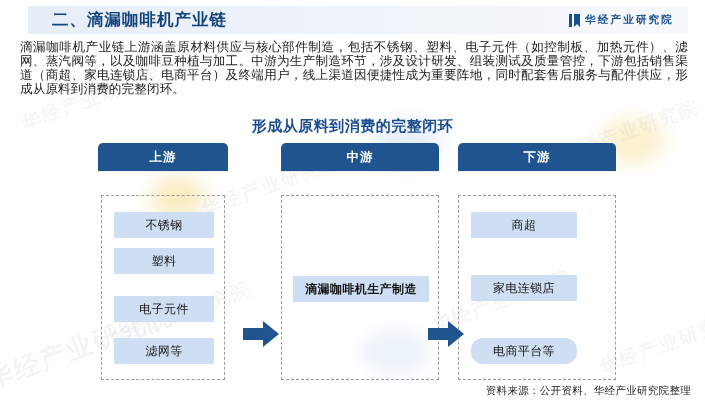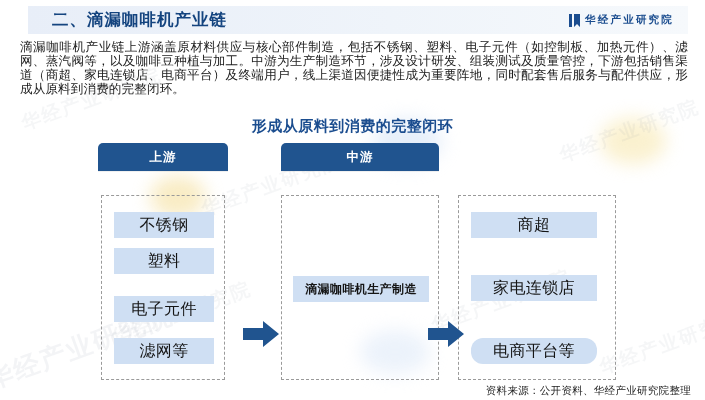--- a/index.html
+++ b/index.html
@@ -153,21 +153,21 @@
     box-sizing: border-box;
   }
   .body-up   { left: 101px; width: 124px; height: 185px; }
   .body-mid  { left: 281px; width: 158px; height: 185px; font-weight: bold; }
   .body-down { left: 458px; width: 158px; height: 185px; }
 
   .item {
     position: absolute;
     background: #cfdff3;
     color: #151515;
-    font-size: 16px;
+    font-size: 12px;
     display: flex;
     align-items: center;
     justify-content: center;
     letter-spacing: .4px;
   }
 
   
   .body-up .item { left: 12px; width: 100px; height: 26px; }
   .up-0 { top: 16px; }
   .up-1 { top: 44px; margin-top: 8px; }
@@ -177,21 +177,21 @@
   
   .body-mid .item {
     left: 11px;
     width: 136px;
     height: 26px;
     top: 80px;
     font-size: 12px;
   }
 
   
-  .body-down .item { left: 12px; width: 126px; height: 26px; }
+  .body-down .item { left: 12px; width: 106px; height: 26px; }
   .dn-0 { top: 16px; }
   .dn-1 { top: 79px; }
   .dn-2 { top: 142px; border-radius: 12px; }
 
   .arrow {
     position: absolute;
     top: 177px;
     width: 36px;
     height: 28px;
   }
@@ -244,20 +244,23 @@
 <div class="fig-title">形成从原料到消费的完整闭环</div>
 
 <div class="diagram">
 
   <div class="col col-up">
     <div class="col-head">上游</div>
   </div>
   <div class="col col-mid">
     <div class="col-head">中游</div>
   </div>
+  <div class="col col-down">
+    <div class="col-head">下游</div>
+  </div>
 
   <div class="col-body body-up">
     <div class="item up-0">不锈钢</div>
     <div class="item up-1">塑料</div>
     <div class="item up-2">电子元件</div>
     <div class="item up-3">滤网等</div>
   </div>
 
   <div class="col-body body-mid">
     <div class="item">滴漏咖啡机生产制造</div>

